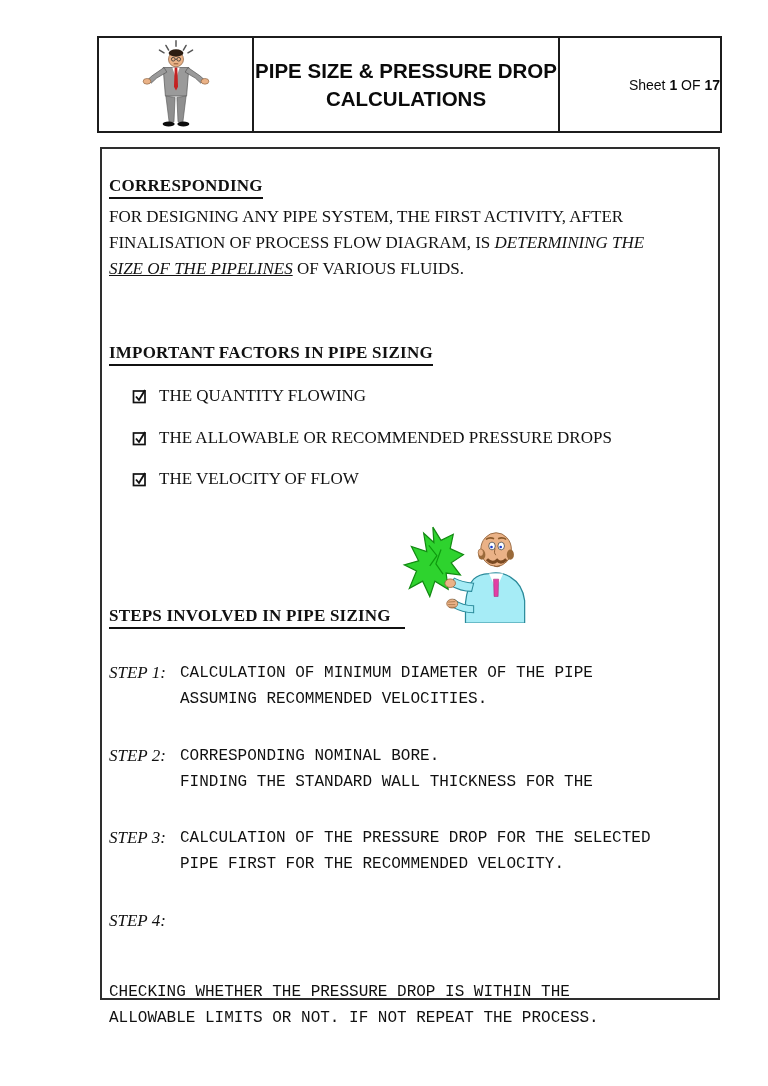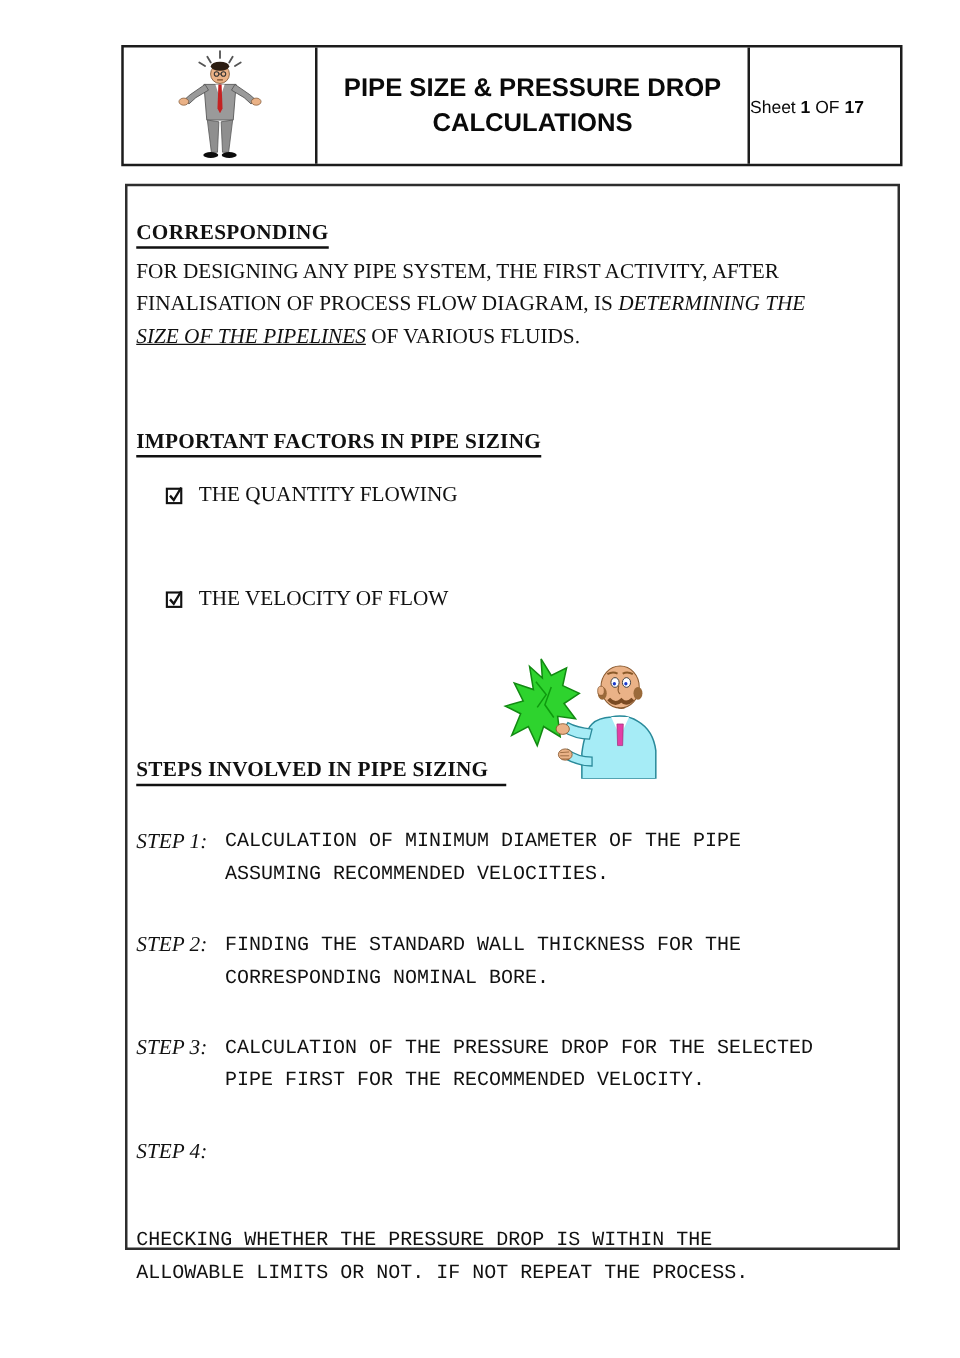--- a/index.html
+++ b/index.html
@@ -9,22 +9,22 @@
 
   
   #header-box{left:97px;top:36px;width:625px;height:97px;border:2px solid #1c1c1c;
               box-sizing:border-box;display:flex;background:#fff;}
   .cell-logo{width:153px;border-right:2px solid #1c1c1c;display:flex;
              align-items:center;justify-content:center;}
   .cell-title{flex:1;border-right:2px solid #1c1c1c;display:flex;align-items:center;
               justify-content:center;text-align:center;
               font-family:"Liberation Sans",sans-serif;font-weight:bold;
               font-size:20.5px;line-height:1.35;color:#0a0a0a;}
-  .cell-sheet{width:120px;display:flex;align-items:center;justify-content:flex-start;
-              font-family:"Liberation Sans",sans-serif;font-size:14px;color:#0a0a0a;}
+  .cell-sheet{width:120px;display:flex;align-items:center;justify-content:flex-end;
+              font-family:"Liberation Sans",sans-serif;font-size:14px;color:#0a0a0a;padding-left:40px;}
 
   
   #main-box{left:100px;top:147px;width:620px;height:853px;border:2px solid #2e2e2e;
             box-sizing:border-box;background:#fff;}
 
   .heading{font-size:17px;font-weight:bold;letter-spacing:.2px;}
   .heading .u{border-bottom:2px solid #111;padding-bottom:1px;display:inline-block;}
   .u-trail{padding-right:14px;}
 
   .bodytext{font-size:17px;line-height:26px;}
@@ -102,20 +102,27 @@
   </div>
 
   <div class="abs bullet-row" style="left:30px;top:234px;">
     <svg class="chk" width="16" height="16" viewBox="0 0 16 16">
       <rect x="1.5" y="3" width="11.5" height="11.5" fill="none" stroke="#111" stroke-width="1.7"></rect>
       <path d="M4 8.5 L7 12 L13 2" fill="none" stroke="#111" stroke-width="1.9"></path>
     </svg>
     <span class="bodytext">THE QUANTITY FLOWING</span>
   </div>
 
+  <div class="abs bullet-row" style="left:30px;top:276px;">
+    <svg class="chk" width="16" height="16" viewBox="0 0 16 16">
+      <rect x="1.5" y="3" width="11.5" height="11.5" fill="none" stroke="#111" stroke-width="1.7"></rect>
+      <path d="M4 8.5 L7 12 L13 2" fill="none" stroke="#111" stroke-width="1.9"></path>
+    </svg>
+    <span class="bodytext">THE ALLOWABLE OR RECOMMENDED PRESSURE DROPS</span>
+  </div>
 
   <div class="abs bullet-row" style="left:30px;top:317px;">
     <svg class="chk" width="16" height="16" viewBox="0 0 16 16">
       <rect x="1.5" y="3" width="11.5" height="11.5" fill="none" stroke="#111" stroke-width="1.7"></rect>
       <path d="M4 8.5 L7 12 L13 2" fill="none" stroke="#111" stroke-width="1.9"></path>
     </svg>
     <span class="bodytext">THE VELOCITY OF FLOW</span>
   </div>
 
   <svg class="abs" style="left:300px;top:372px;" width="128" height="102" viewBox="0 0 125 100">
@@ -156,22 +163,22 @@
     <div class="step-label">STEP 1:</div>
     <div class="step-text">
       <div>CALCULATION OF MINIMUM DIAMETER OF THE PIPE</div>
       <div>ASSUMING RECOMMENDED VELOCITIES.</div>
     </div>
   </div>
 
   <div class="abs step-row" style="left:7px;top:594px;width:600px;">
     <div class="step-label">STEP 2:</div>
     <div class="step-text">
+      <div>CORRESPONDING NOMINAL BORE.</div>
       <div>FINDING THE STANDARD WALL THICKNESS FOR THE</div>
-      <div>CORRESPONDING NOMINAL BORE.</div>
     </div>
   </div>
 
   <div class="abs step-row" style="left:7px;top:676px;width:600px;">
     <div class="step-label">STEP 3:</div>
     <div class="step-text">
       <div>CALCULATION OF THE PRESSURE DROP FOR THE SELECTED</div>
       <div>PIPE FIRST FOR THE RECOMMENDED VELOCITY.</div>
     </div>
   </div>

